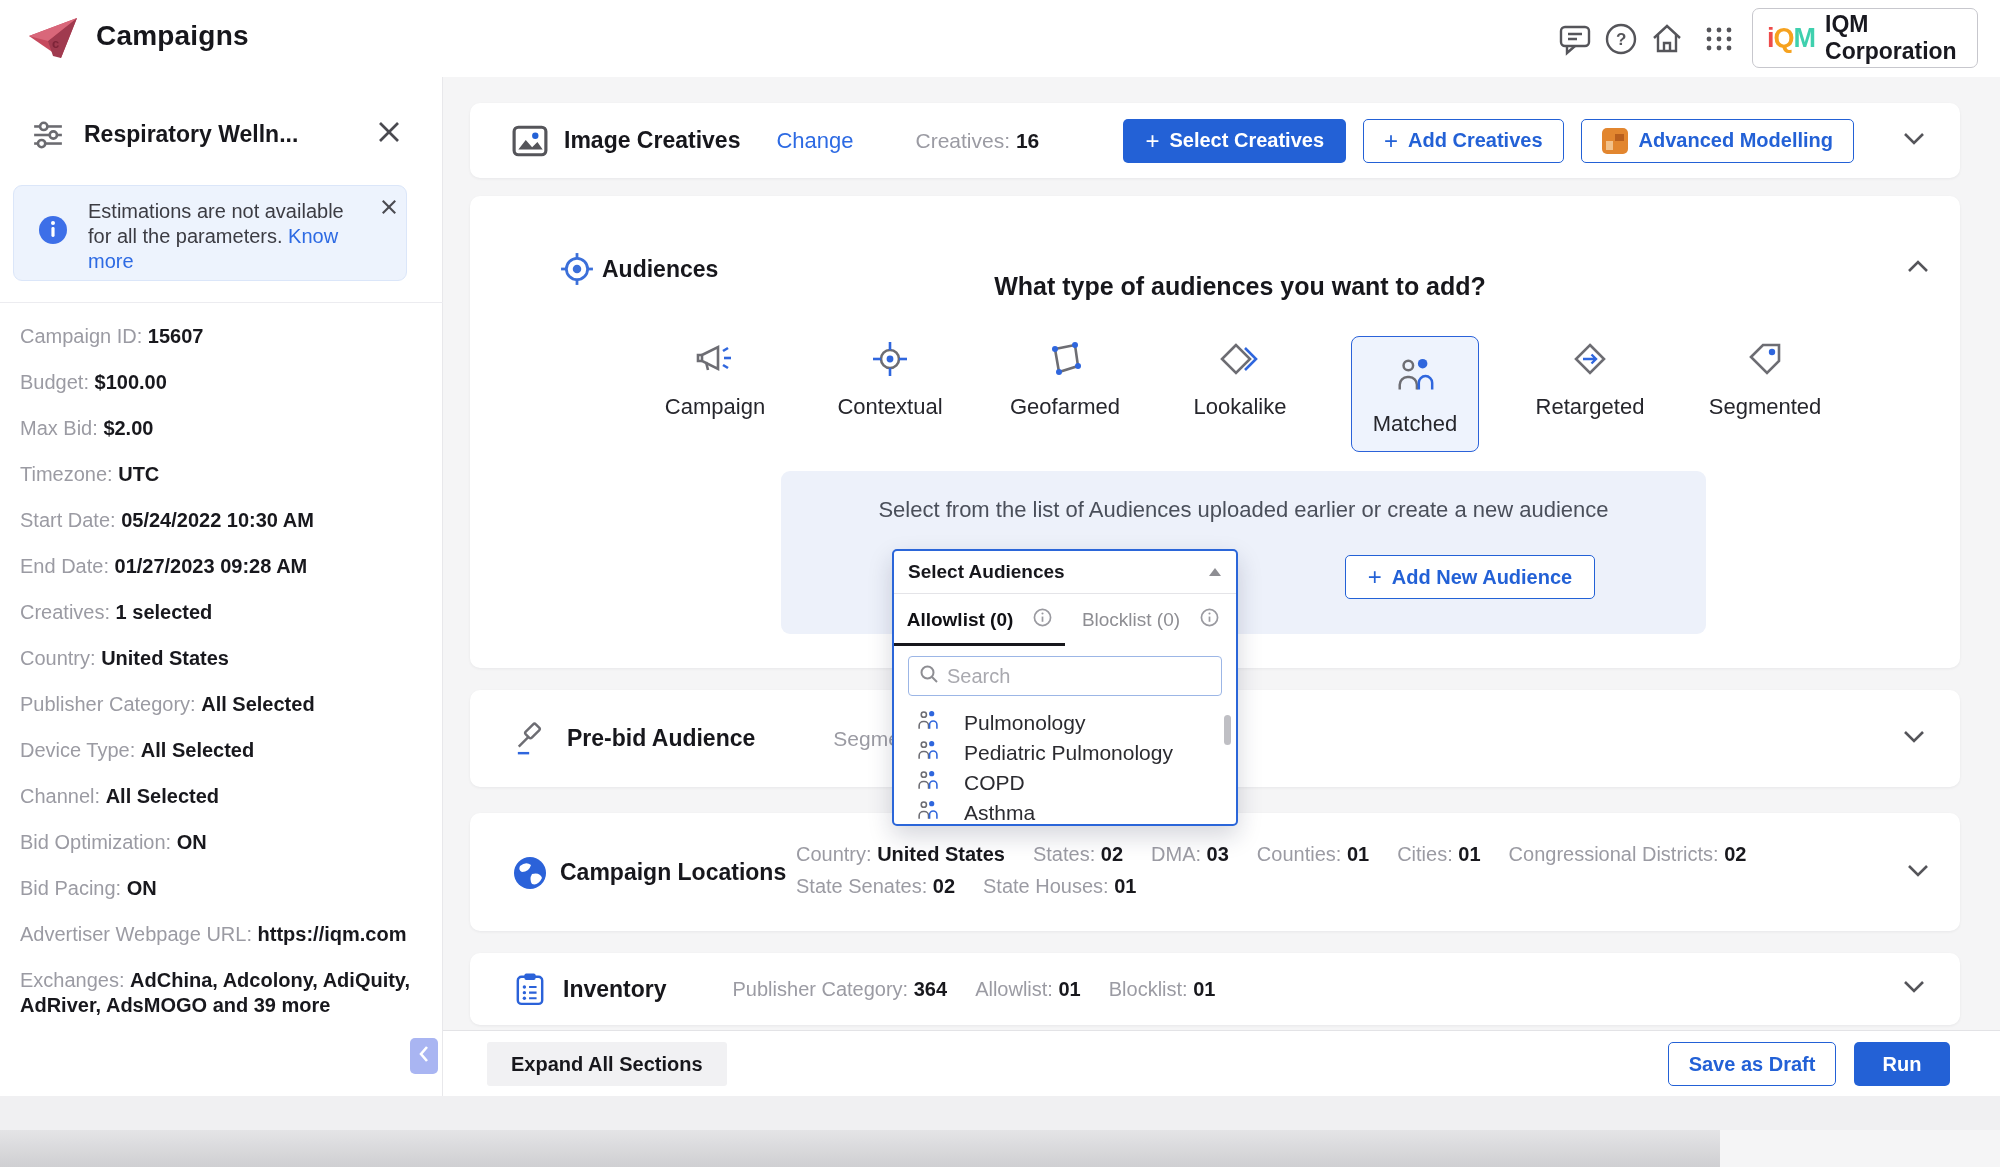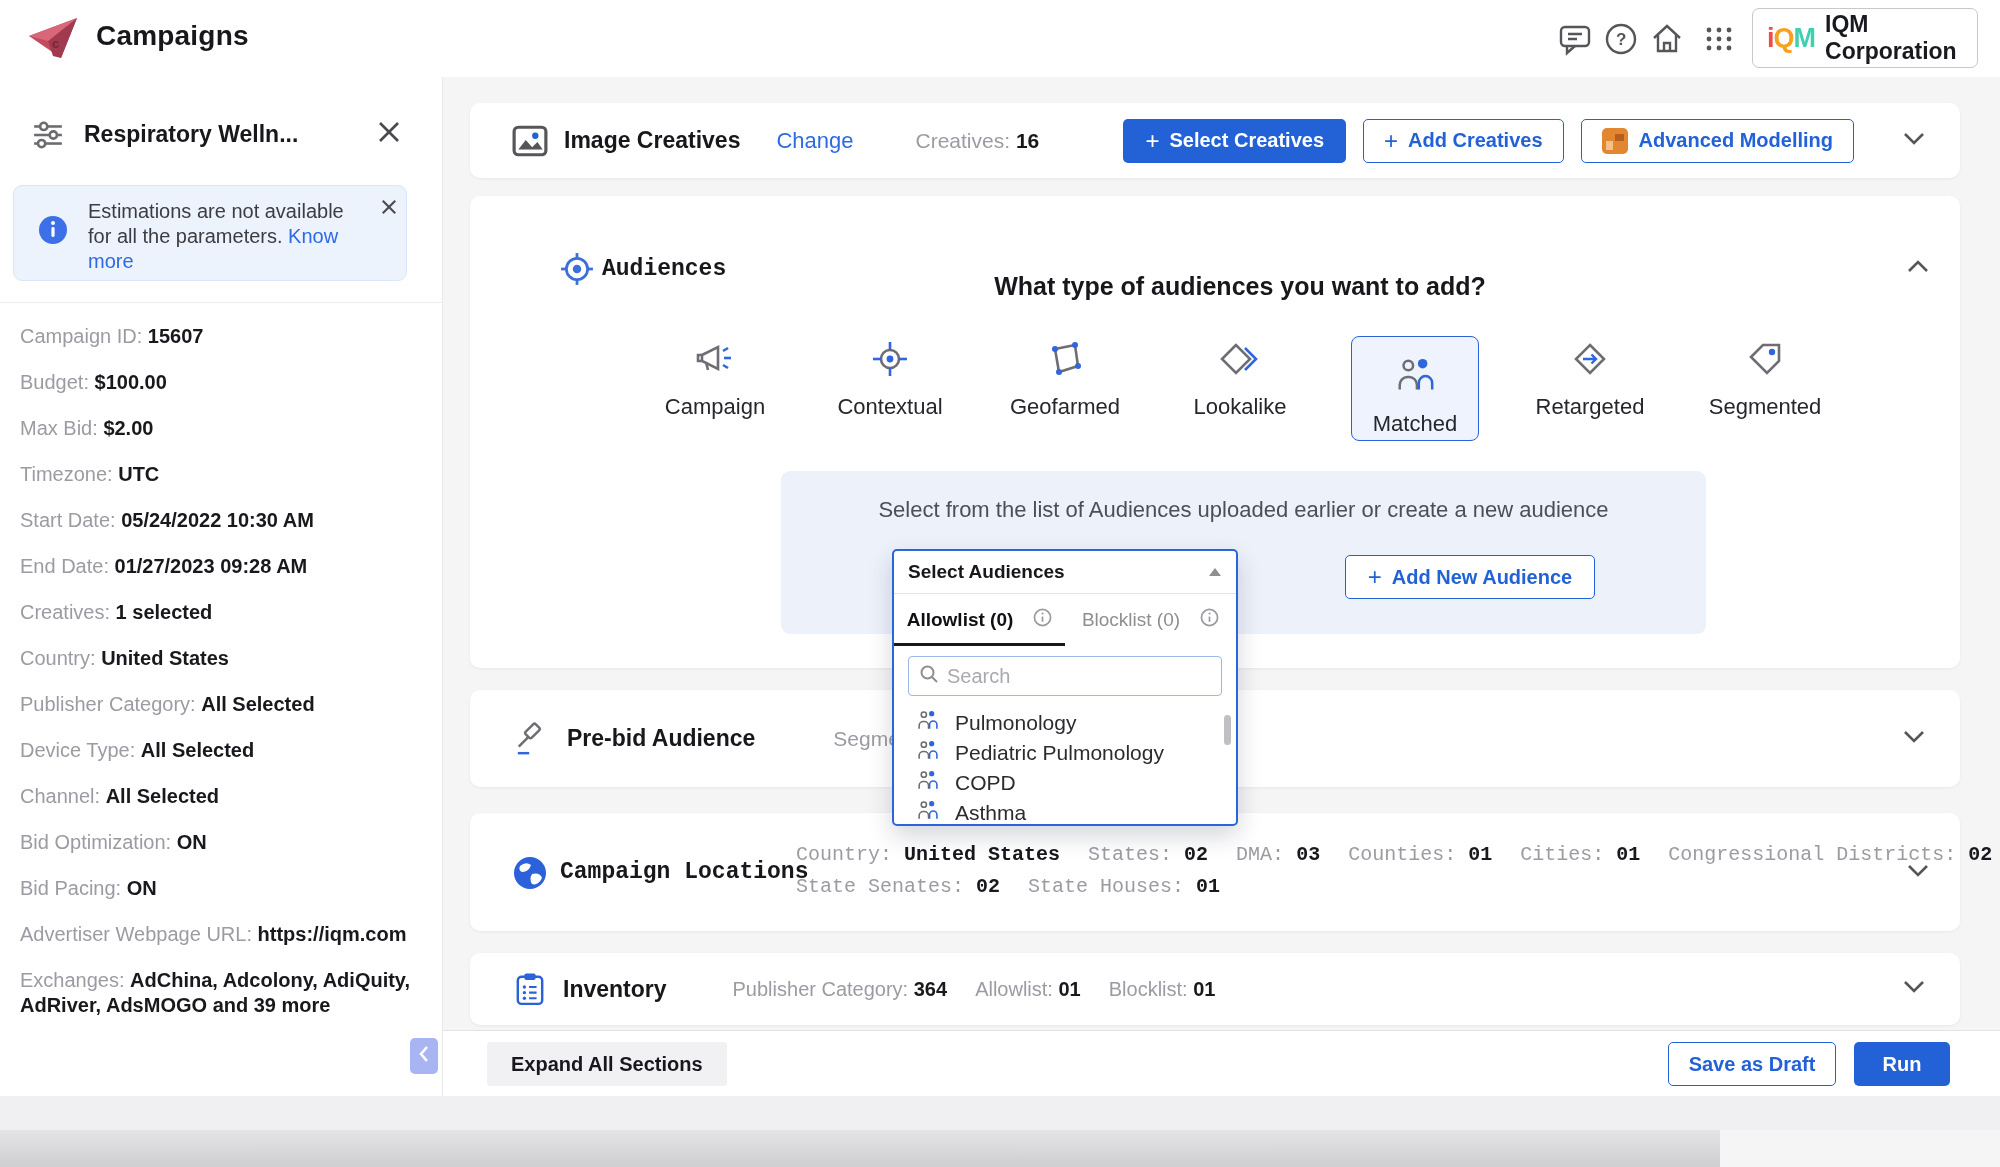--- a/index.html
+++ b/index.html
@@ -1,18 +1,18 @@
 <!DOCTYPE html>
 <html><head>
 <meta charset="utf-8">
 <style>
   * { margin:0; padding:0; box-sizing:border-box; }
   html,body { width:2000px; height:1167px; font-family:"Liberation Sans", sans-serif; background:#f5f5f6; }
   #app { position:relative; width:2000px; height:1167px; overflow:hidden; background:#f5f5f6; }
-  .abs { position:absolute;font-family:Liberation Mono, monospace; }
+  .abs { position:absolute; }
 
   
   .header { position:absolute; left:0; top:0; width:2000px; height:77px; background:#fff; z-index:20; }
   .app-logo { position:absolute; left:26px; top:15px; }
   .app-title { position:absolute; left:96px; top:20px; font-size:28px; font-weight:700; color:#17171c; letter-spacing:.2px; }
   .hicon { position:absolute; top:22px; width:34px; height:34px; color:#55555a; cursor:pointer; }
   .org-box { position:absolute; left:1752px; top:8px; width:226px; height:60px; border:1.5px solid #c7c7cd; border-radius:7px; background:#fff; display:flex; align-items:center; padding:0 14px; cursor:pointer; }
   .org-logo { font-size:27px; font-weight:800; letter-spacing:-1px; }
   .org-logo .l1{color:#ee4b4b}.org-logo .l2{color:#f6a21f}.org-logo .l3{color:#3fd0ae}
   .org-name { margin-left:10px; font-size:23px; font-weight:700; color:#191920; }
@@ -43,21 +43,21 @@
   .btn-line { background:#fff; color:#2361d6; border:1.5px solid #2361d6; padding:0 20px; }
   .plus { font-size:24px; font-weight:400; margin-right:10px; line-height:1; }
 
   
   .card2 { top:196px; height:472px; }
   .aud-question { position:absolute; left:0; top:76px; width:1540px; text-align:center; font-size:25px; font-weight:700; color:#17171c; }
   .aud-row { position:absolute; left:170px; top:140px; width:1200px; display:flex; justify-content:space-between; }
   .aud-item { width:150px; display:flex; flex-direction:column; align-items:center; cursor:pointer; }
   .aud-icon { height:46px; display:flex; align-items:center; }
   .aud-label { margin-top:12px; font-size:22px; color:#26262c; }
-  .aud-tile { border:1.5px solid #2b62d9; background:#eef3fd; border-radius:8px; padding:16px 0 3px; width:128px; display:flex; flex-direction:column; align-items:center; }
+  .aud-tile { border:1.5px solid #2b62d9; background:#eef3fd; border-radius:8px; padding:16px 0 14px; width:128px; display:flex; flex-direction:column; align-items:center; }
   .aud-panel { position:absolute; left:311px; top:275px; width:925px; height:163px; background:#edf1fa; border-radius:9px; }
   .aud-panel-text { position:absolute; left:0; top:26px; width:925px; text-align:center; font-size:22px; color:#4a4f5a; }
   .btn-addaud { position:absolute; left:564px; top:84px; width:250px; height:44px; background:#fff; }
 
   
   .card3 { top:690px; height:97px; display:flex; align-items:center; padding:0 34px 0 45px; }
   
   .card4 { top:813px; height:118px; }
   
   .card5 { top:953px; height:72px; display:flex; align-items:center; padding:0 34px 0 45px; }
@@ -68,21 +68,21 @@
   .dd-head { height:43px; border-bottom:1px solid #e4e4e8; display:flex; align-items:center; padding:0 14px; cursor:pointer; }
   .dd-title { font-size:19px; font-weight:700; color:#17171c; flex:1; }
   .dd-tabs { height:52px; display:flex; }
   .dd-tab { flex:1; display:flex; align-items:center; justify-content:center; gap:20px; font-size:19px; color:#8e8e93; cursor:pointer; position:relative; }
   .dd-tab.active { color:#101014; font-weight:700; }
   .dd-tab.active::after { content:""; position:absolute; left:0; bottom:0; width:100%; height:3px; background:#17171c; }
   .dd-search { margin:10px 14px 8px; height:40px; border:1.5px solid #9cb6e6; border-radius:4px; display:flex; align-items:center; padding:0 10px; }
   .dd-search input { border:none; outline:none; flex:1; font-size:20px; margin-left:8px; color:#33333a; font-family:"Liberation Sans", sans-serif; background:transparent; }
   .dd-search input::placeholder { color:#a9a9af; }
   .dd-list { padding:4px 0 0 22px; }
-  .dd-item { display:flex; align-items:center; gap:16px; height:30px; font-size:21px; color:#2b2b30; cursor:pointer; }
+  .dd-item { display:flex; align-items:center; gap:25px; height:30px; font-size:21px; color:#2b2b30; cursor:pointer; }
   .dd-thumb { position:absolute; right:5px; top:164px; width:7px; height:30px; background:#bfbfc4; border-radius:4px; cursor:pointer; }
 
   
   .footer { position:absolute; left:443px; top:1030px; width:1557px; height:66px; background:#fff; border-top:1px solid #e3e3e6; z-index:10; }
   .btn-expand { position:absolute; left:44px; top:11px; height:44px; padding:0 24px; background:#f1f1f3; border-radius:3px; font-size:20px; font-weight:600; color:#17171c; display:flex; align-items:center; cursor:pointer; }
   .btn-draft { position:absolute; left:1225px; top:11px; width:168px; }
   .btn-run { position:absolute; left:1411px; top:11px; width:96px; }
   .collapse-btn { position:absolute; left:410px; top:1038px; width:28px; height:36px; background:#a9b5f2; border-radius:5px; color:#fff; font-size:22px; display:flex; align-items:center; justify-content:center; cursor:pointer; z-index:30; }
 
   .band1 { position:absolute; left:0; top:1096px; width:2000px; height:34px; background:#f0f0f2; }

